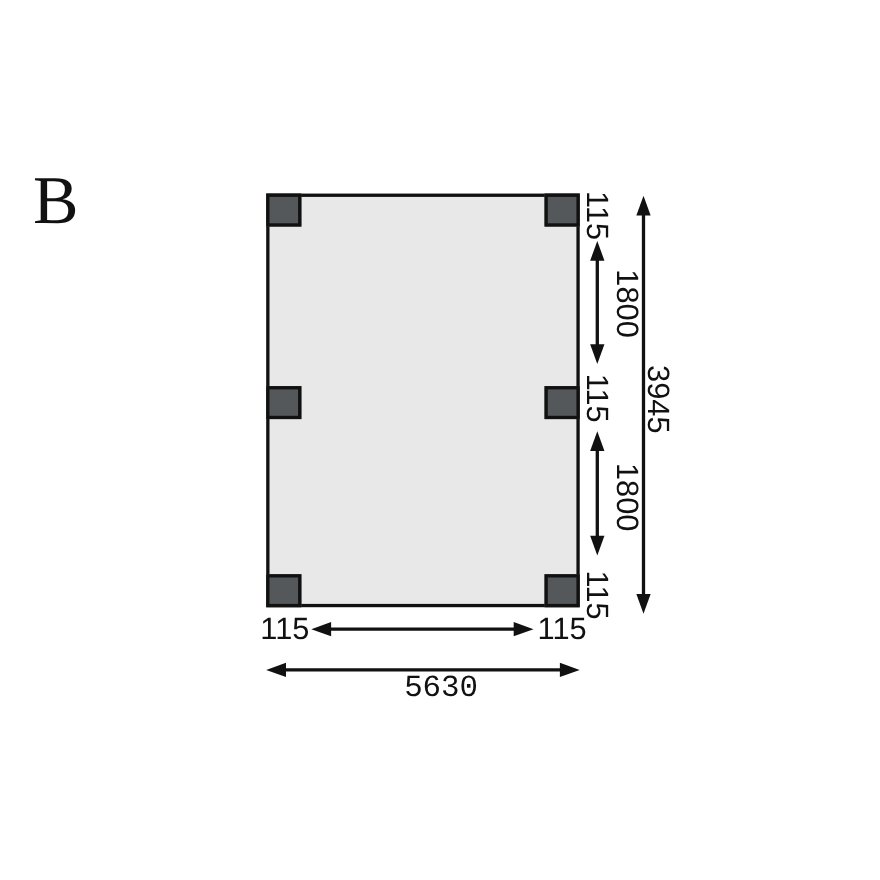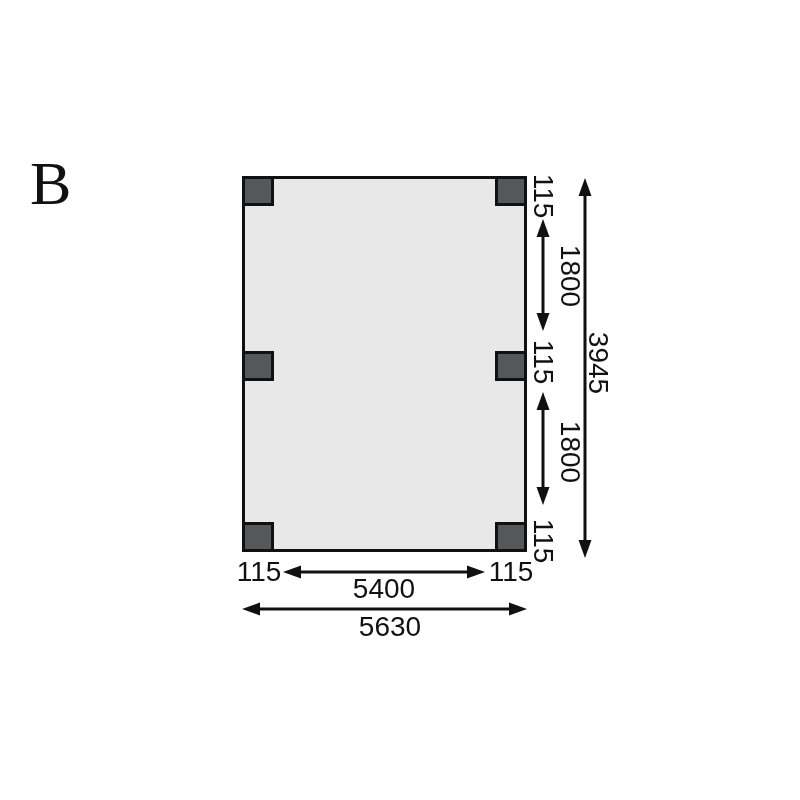--- a/index.html
+++ b/index.html
@@ -69,21 +69,21 @@
     color: var(--line, #111111);
     z-index: 4;
   }
   .dim-label.rot {
     transform: rotate(90deg);
   }
   
   .dim-115-bottom-left  { left: 224px; top: 558px; width: 70px; }
   .dim-5400             { left: 324px; top: 575px; width: 120px; }
   .dim-115-bottom-right { left: 476px; top: 558px; width: 70px; }
-  .dim-5630             { left: 330px; top: 613px; width: 120px; }
+  .dim-5630             { left: 341px; top: 613px; width: 120px; font-family: Liberation Mono, monospace; }
   
   .dim-115-right-top    { left: 508px; top: 182px; width: 70px; }
   .dim-1800-upper       { left: 525px; top: 262px; width: 90px; }
   .dim-115-right-mid    { left: 508px; top: 348px; width: 70px; }
   .dim-1800-lower       { left: 525px; top: 438px; width: 90px; }
   .dim-115-right-bottom { left: 508px; top: 527px; width: 70px; }
   .dim-3945             { left: 553px; top: 349px; width: 90px; }
 </style>
 </head>
 <body>
@@ -128,21 +128,20 @@
     </g>
 
     <g>
       <line class="arrow-line" x1="585" y1="192" x2="585" y2="544"></line>
       <polygon class="arrow-head" points="585,178 578.5,196 591.5,196"></polygon>
       <polygon class="arrow-head" points="585,558 578.5,540 591.5,540"></polygon>
     </g>
   </svg>
 
   <span class="dim-label dim-115-bottom-left">115</span>
-  <span class="dim-label dim-5400">5400</span>
   <span class="dim-label dim-115-bottom-right">115</span>
   <span class="dim-label dim-5630">5630</span>
 
   <span class="dim-label rot dim-115-right-top">115</span>
   <span class="dim-label rot dim-1800-upper">1800</span>
   <span class="dim-label rot dim-115-right-mid">115</span>
   <span class="dim-label rot dim-1800-lower">1800</span>
   <span class="dim-label rot dim-115-right-bottom">115</span>
   <span class="dim-label rot dim-3945">3945</span>
 

